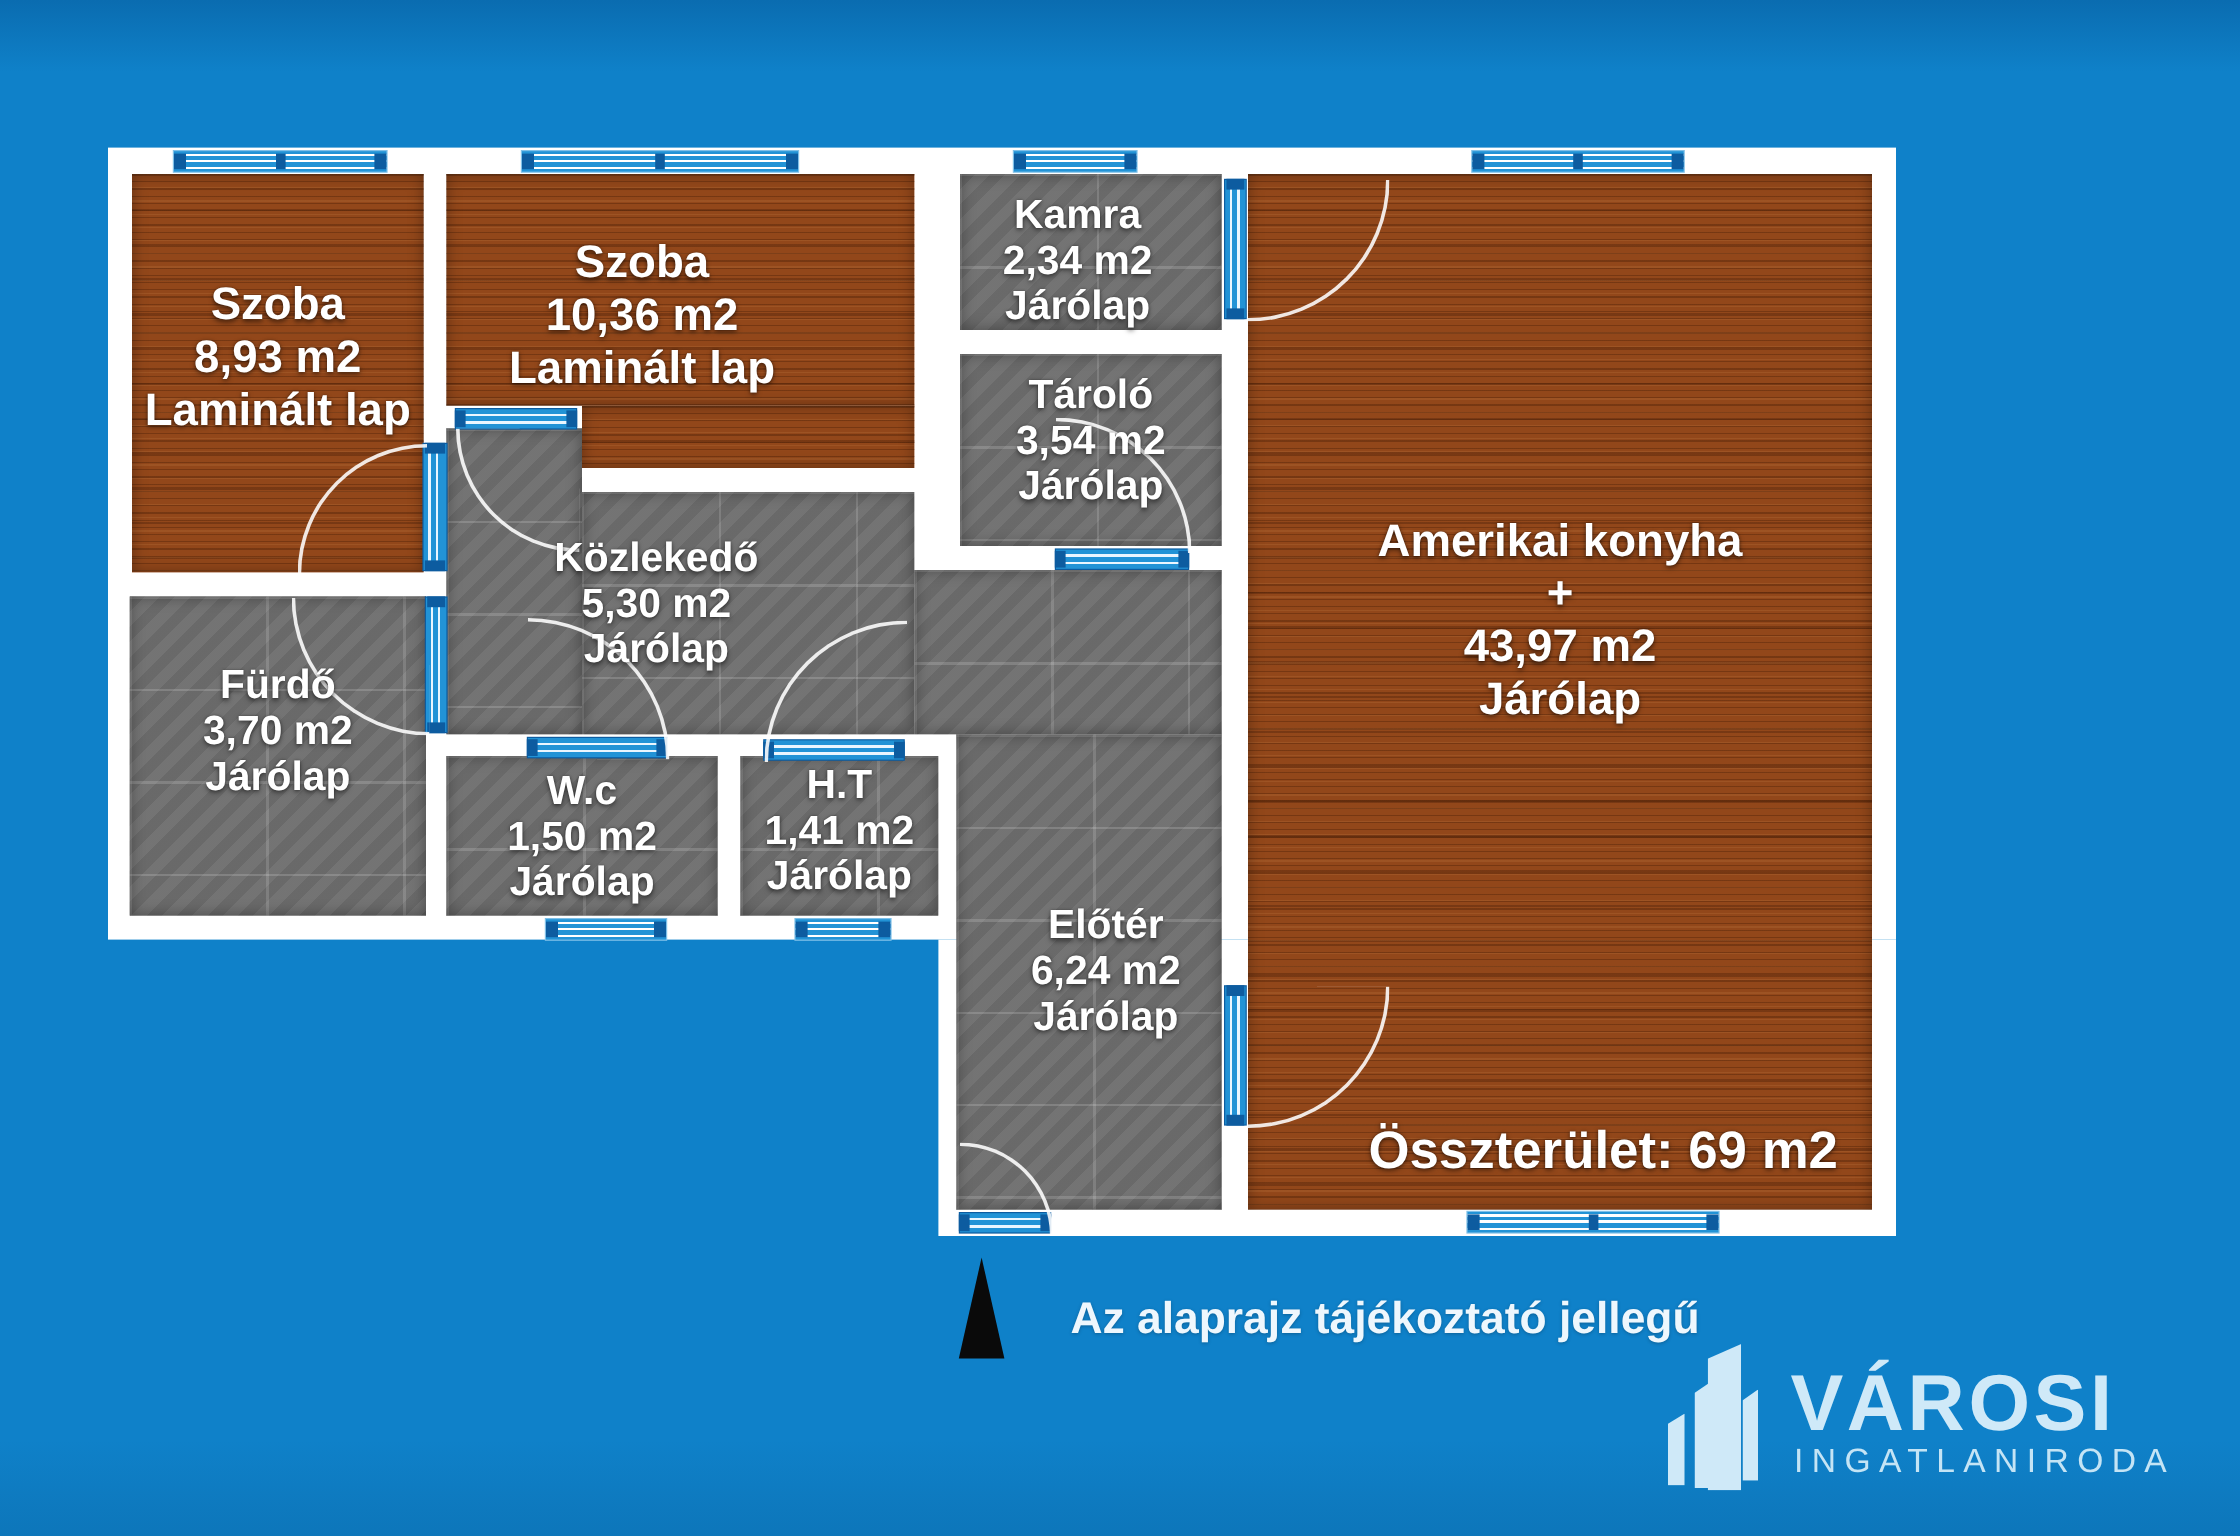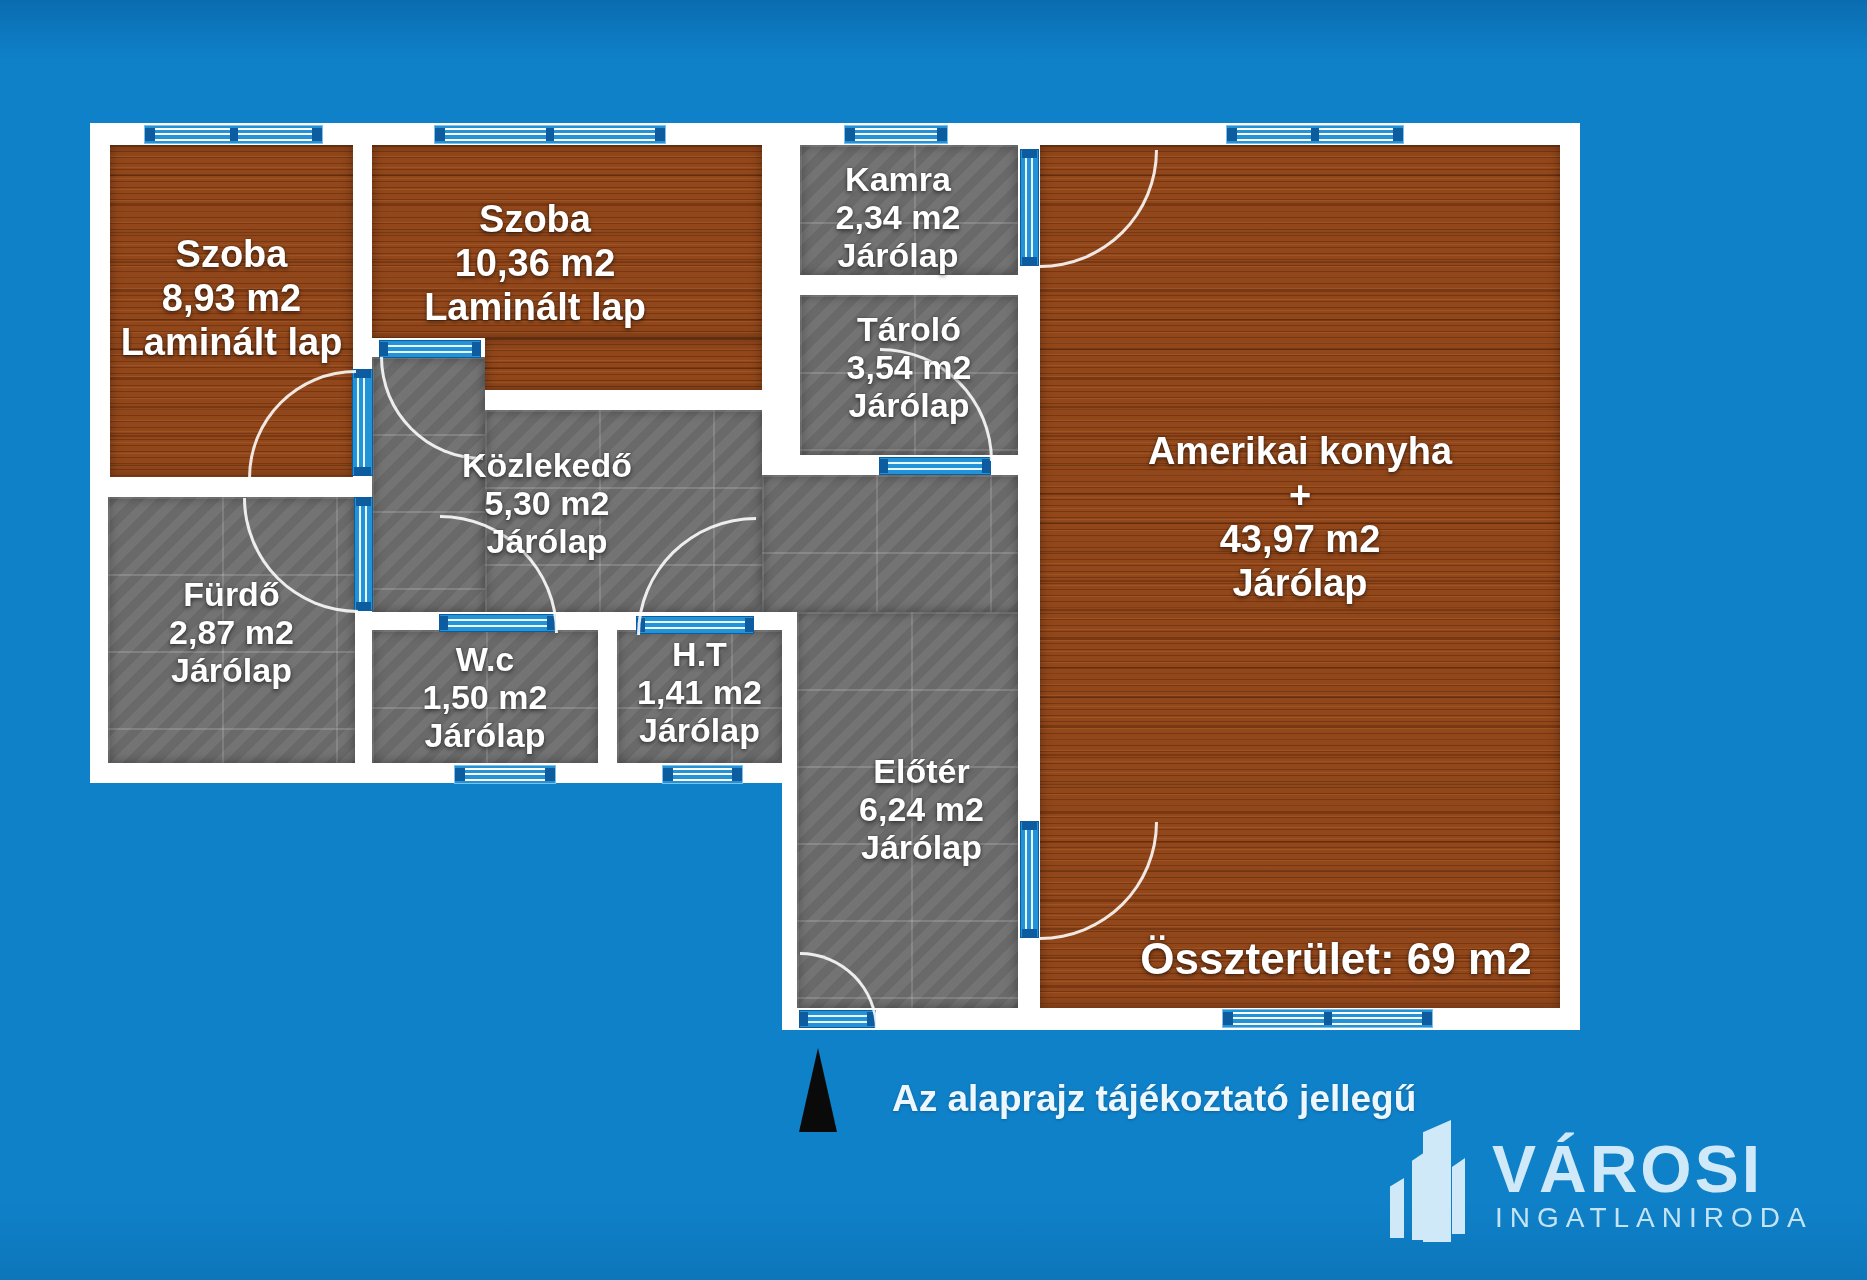--- a/index.html
+++ b/index.html
@@ -156,23 +156,23 @@
     <span class="line">Amerikai konyha</span>
     <span class="line">+</span>
     <span class="line">43,97 m2</span>
     <span class="line">Járólap</span>
   </div>
   <div class="abs label lbl-md" style="left:372px;top:446px;width:350px;">
     <span class="line">Közlekedő</span>
     <span class="line">5,30 m2</span>
     <span class="line">Járólap</span>
   </div>
-  <div class="abs label lbl-md" style="left:108px;top:552px;width:247px;margin-top:23px;">
+  <div class="abs label lbl-md" style="left:108px;top:552px;width:247px;">
     <span class="line">Fürdő</span>
-    <span class="line">2,87 m2</span>
+    <span class="line">3,70 m2</span>
     <span class="line">Járólap</span>
   </div>
   <div class="abs label lbl-md" style="left:372px;top:640px;width:226px;">
     <span class="line">W.c</span>
     <span class="line">1,50 m2</span>
     <span class="line">Járólap</span>
   </div>
   <div class="abs label lbl-md" style="left:617px;top:635px;width:165px;">
     <span class="line">H.T</span>
     <span class="line">1,41 m2</span>

